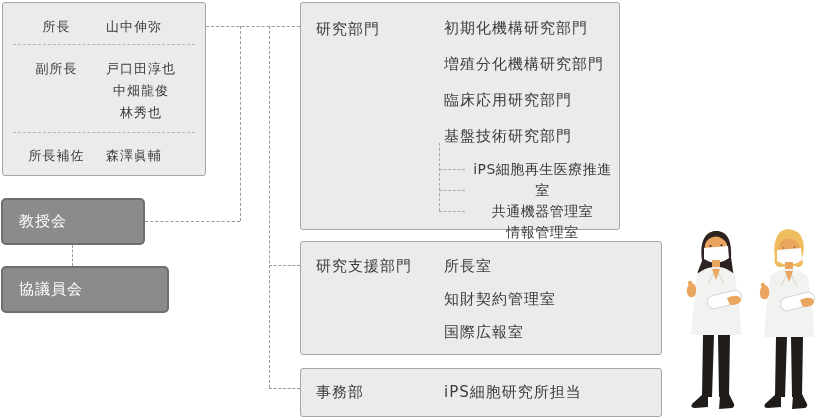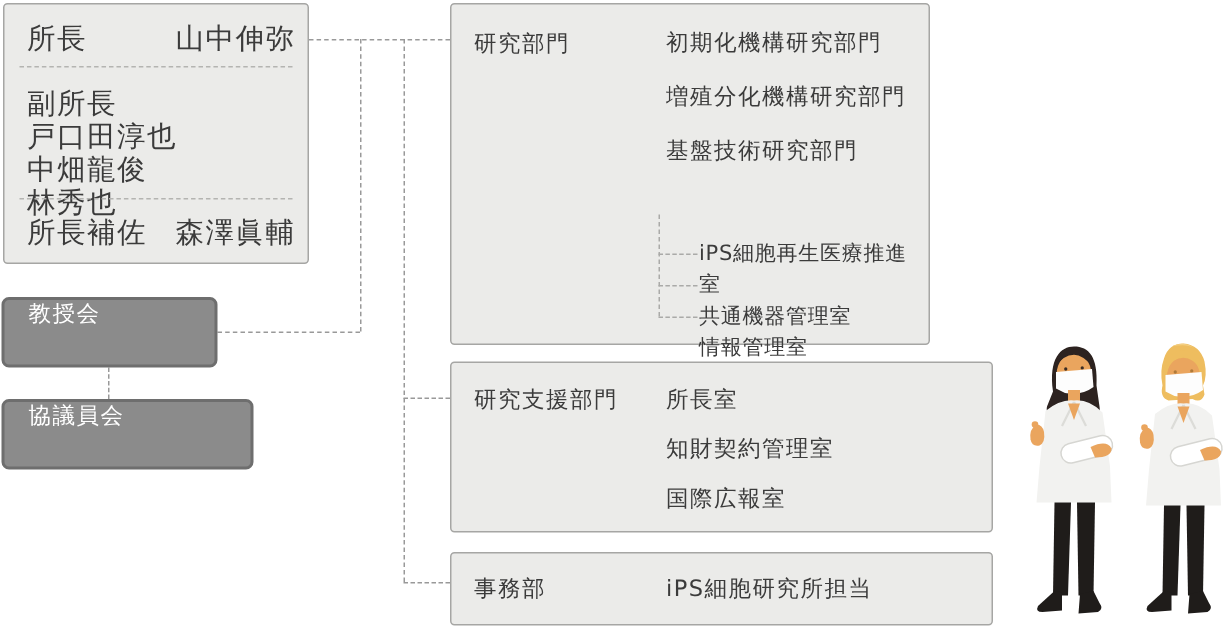--- a/index.html
+++ b/index.html
@@ -24,37 +24,38 @@
     border: 1px solid #a6a6a4;
     border-radius: 3px;
   }
   .darkbox {
     position: absolute;
     background: #8b8b8b;
     border: 2px solid #6e6e6e;
     border-radius: 5px;
     color: #ffffff;
     display: flex;
+    align-items: center;
     padding-left: 16px;
     font-size: 15px;
     letter-spacing: 1px;
   }
   
-  .drow { position: absolute; left: 15px; font-size: 19px; }
+  .drow { position: absolute; left: 4px; font-size: 13px; text-align: center; }
   .drow .dlabel { display: inline-block; width: 99px; vertical-align: top; letter-spacing: 1px; }
   .drow .dnames { display: inline-block; vertical-align: top; letter-spacing: 1px; }
   .dsep {
     position: absolute; left: 10px; width: 182px; height: 0;
     border-top: 1px dashed #b4b4b1;
   }
   
   .dept-title { position: absolute; left: 15px; font-size: 15px; line-height: 16px; letter-spacing: 1px; }
   .dept-items { position: absolute; left: 143px; font-size: 15px; letter-spacing: 1px; }
   .dept-items .itm { display: block; }
-  .subitems { position: absolute; left: 165px; font-size: 14px; line-height: 21px; letter-spacing: 0.5px; }
+  .subitems { position: absolute; left: 165px; font-size: 14px; line-height: 21px; letter-spacing: 0.5px; text-align: center; }
   .subline { position: absolute; }
   .subline.v { border-left: 1px dashed #aaaaa8; width: 0; }
   .subline.h { border-top: 1px dashed #aaaaa8; height: 0; }
   .fig { position: absolute; }
 </style>
 </head>
 <body>
 
 <div class="canvas">
 
@@ -85,20 +86,21 @@
   </div>
   <div class="darkbox" style="left:1px; top:266px; width:168px; height:47px;">
     <span>協議員会</span>
   </div>
 
   <div class="box" style="left:300px; top:2px; width:320px; height:228px;">
     <div class="dept-title" style="top:18px;">研究部門</div>
     <div class="dept-items" style="top:7px; line-height:36px;">
       <span class="itm">初期化機構研究部門</span>
       <span class="itm">増殖分化機構研究部門</span>
+      <span class="itm">臨床応用研究部門</span>
       <span class="itm">基盤技術研究部門</span>
     </div>
     <div class="subline v" style="left:138px; top:140px; height:68px;"></div>
     <div class="subline h" style="left:138px; top:166px; width:26px;"></div>
     <div class="subline h" style="left:138px; top:187px; width:26px;"></div>
     <div class="subline h" style="left:138px; top:208px; width:26px;"></div>
     <div class="subitems" style="top:156px;">
       <span style="display:block;">iPS細胞再生医療推進室</span>
       <span style="display:block;">共通機器管理室</span>
       <span style="display:block;">情報管理室</span>

